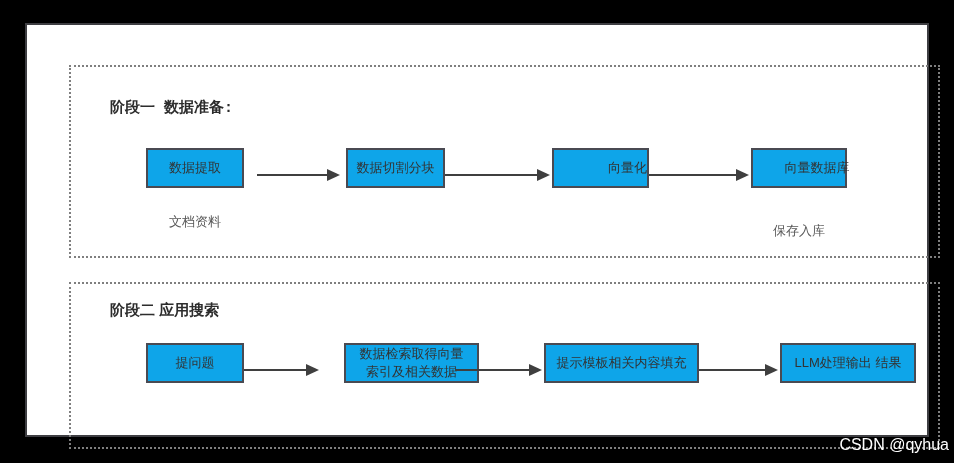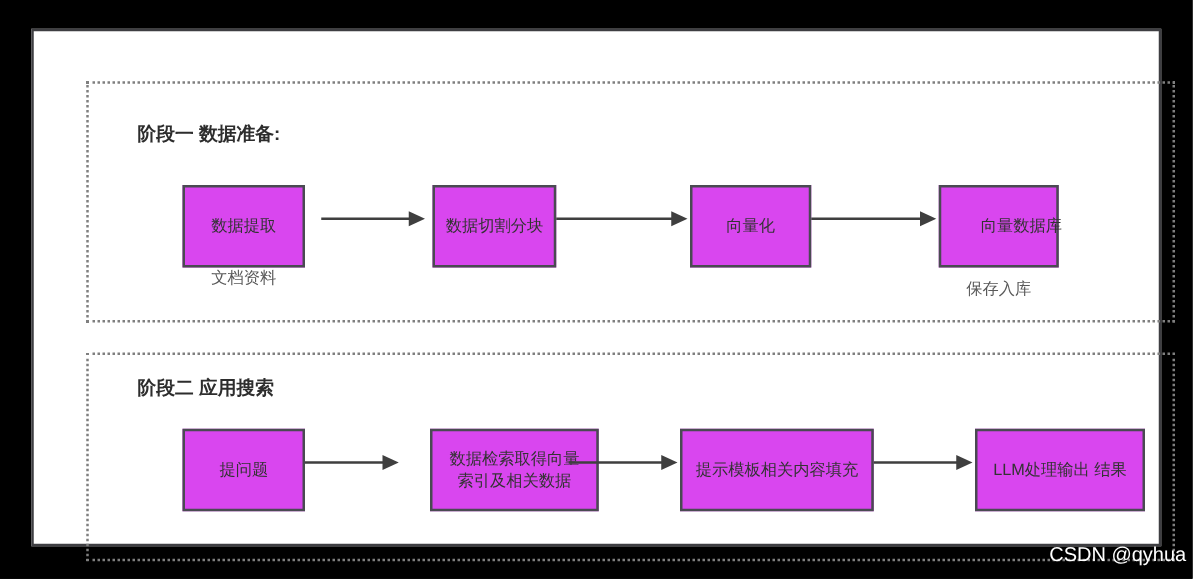--- a/index.html
+++ b/index.html
@@ -33,42 +33,42 @@
   }
   .group1 { left: 42px; top: 40px; width: 871px; height: 193px; }
   .group2 { left: 42px; top: 257px; width: 871px; height: 167px; }
   .phase-title {
     position: absolute;
     font-size: 15px;
     font-weight: bold;
     color: #2d2d2d;
     white-space: nowrap;
   }
-  .title1 { left: 83px; top: 73px; }
+  .title1 { left: 83px; top: 73px; font-family: Liberation Mono, monospace; }
   .title2 { left: 83px; top: 276px; }
   .node {
     position: absolute;
     box-sizing: border-box;
-    height: 66px;
-    background: #d946ef;
+    height: 40px;
+    background: #0ea5e9;
     border: 2px solid #4a4a52;
     display: flex;
     flex-direction: column;
     align-items: center;
     justify-content: center;
     text-align: center;
     font-size: 13px;
     line-height: 1.35;
     color: #333333;
   }
   .node span { display: block; white-space: nowrap; }
   
   .p1b1 { left: 119px; top: 123px; width: 98px; }
   .p1b2 { left: 319px; top: 123px; width: 99px; }
-  .p1b3 { left: 525px; top: 123px; width: 97px; }
+  .p1b3 { left: 525px; top: 123px; width: 97px; align-items: flex-end; }
   .p1b4 { left: 724px; top: 123px; width: 96px; padding-left: 36px; }
   
   .p2b1 { left: 119px; top: 318px; width: 98px; }
   .p2b2 { left: 293px; top: 318px; width: 135px; margin-left: 24px; }
   .p2b3 { left: 517px; top: 318px; width: 155px; }
   .p2b4 { left: 753px; top: 318px; width: 136px; }
   .note {
     position: absolute;
     font-size: 13px;
     color: #595959;

